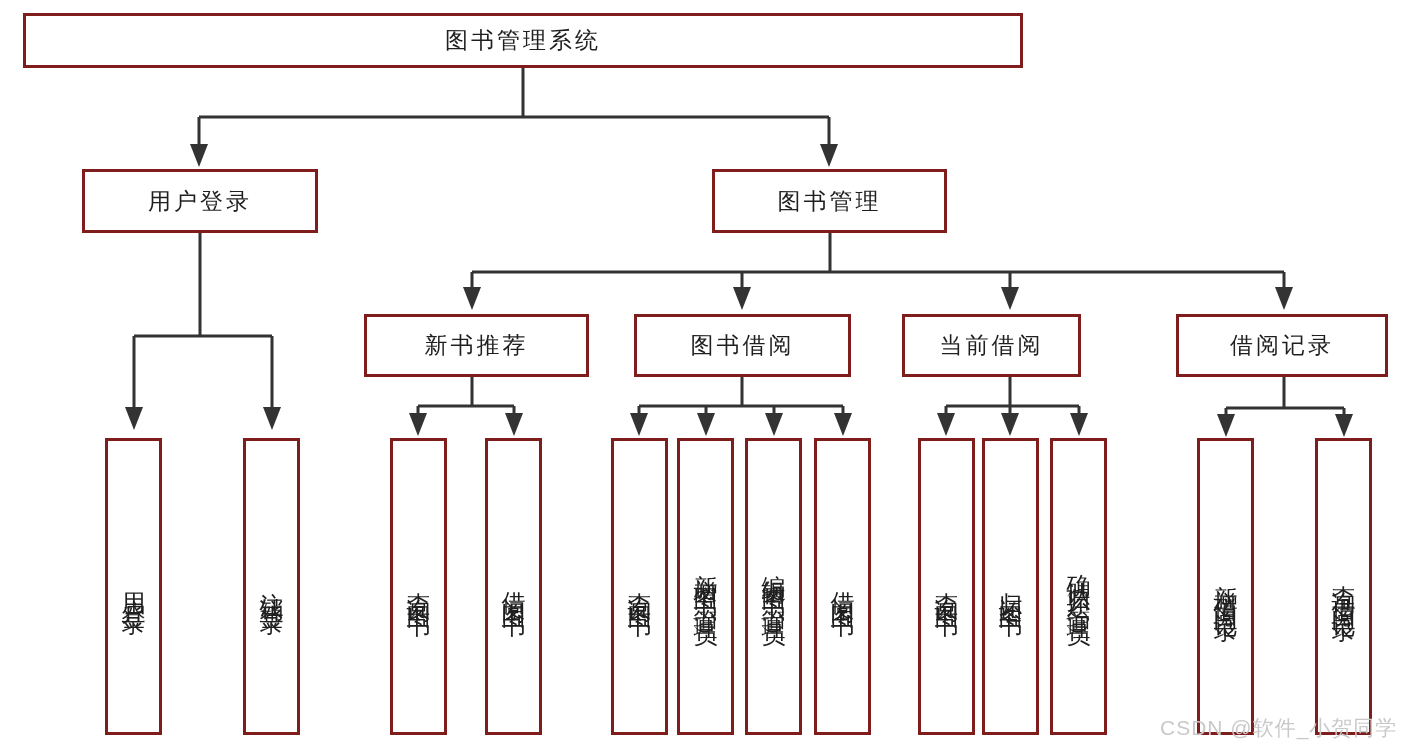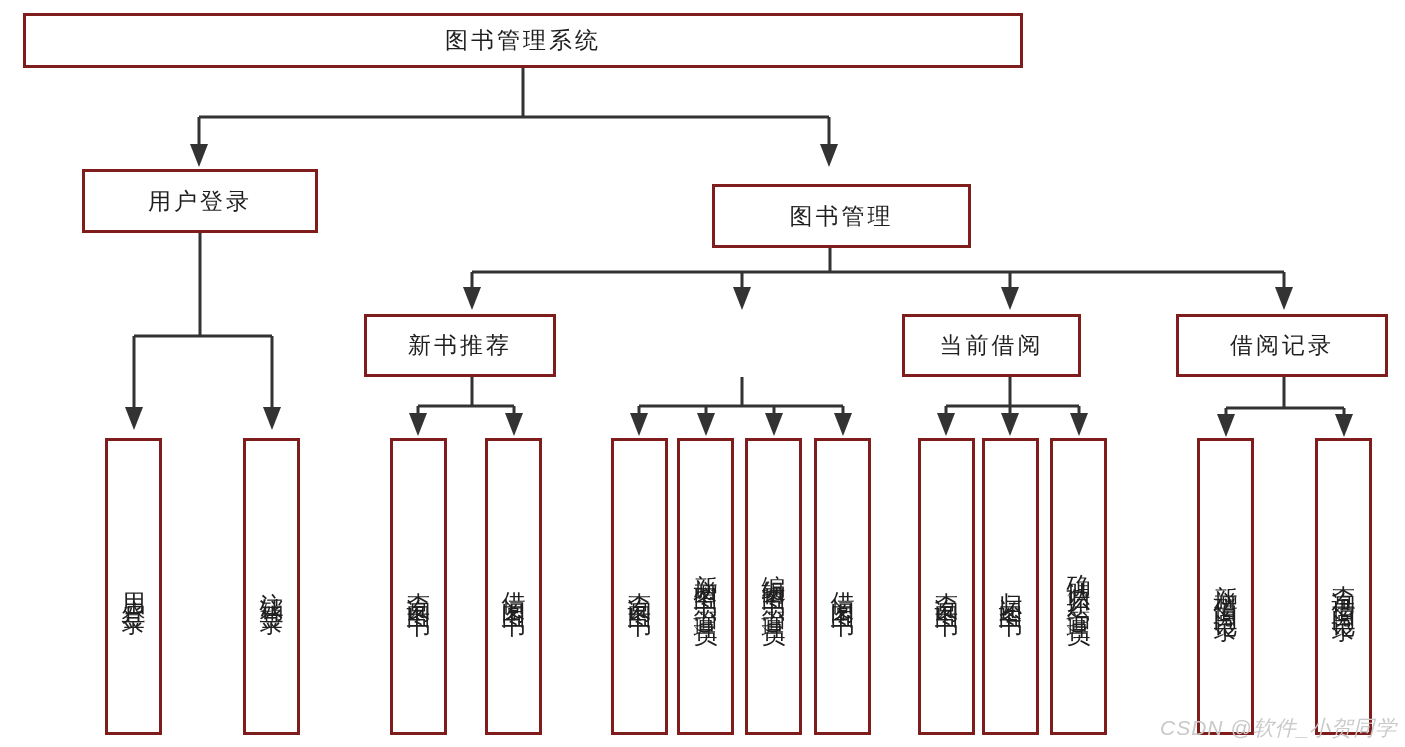--- a/index.html
+++ b/index.html
@@ -14,21 +14,21 @@
     position:absolute;z-index:2;background:#ffffff;border:3px solid #7f1d1d;
     box-sizing:border-box;display:flex;align-items:center;justify-content:center;
   }
   .hlbl{font-size:23px;letter-spacing:3px;white-space:nowrap;}
   .vlbl{
     writing-mode:vertical-rl;text-orientation:mixed;
     font-size:24px;letter-spacing:7px;line-height:1;white-space:nowrap;
   }
   .watermark{
     position:absolute;left:1160px;top:714px;z-index:5;
-    font-size:21px;letter-spacing:1px;color:#c9c9c9;white-space:nowrap;font-style:italic;
+    font-size:21px;letter-spacing:1px;color:#c9c9c9;white-space:nowrap;
   }
 </style>
 </head>
 <body>
 
 <div class="canvas">
 
   <svg class="wires" width="1405" height="747" viewBox="0 0 1405 747">
     <g>
       <path d="M523 68 V117 M199 117 H829 M199 117 V145 M829 117 V145"></path>
@@ -72,26 +72,29 @@
     </g>
   </svg>
 
   <div class="node" style="left:23px;top:13px;width:1000px;height:55px;">
     <span class="hlbl">图书管理系统</span>
   </div>
 
   <div class="node" style="left:82px;top:169px;width:236px;height:64px;">
     <span class="hlbl">用户登录</span>
   </div>
-  <div class="node" style="left:712px;top:169px;width:259px;height:64px;margin-top:15px;">
+  <div class="node" style="left:712px;top:169px;width:235px;height:64px;">
     <span class="hlbl">图书管理</span>
   </div>
 
-  <div class="node" style="left:364px;top:314px;width:192px;height:63px;">
+  <div class="node" style="left:364px;top:314px;width:225px;height:63px;">
     <span class="hlbl">新书推荐</span>
+  </div>
+  <div class="node" style="left:634px;top:314px;width:217px;height:63px;">
+    <span class="hlbl">图书借阅</span>
   </div>
   <div class="node" style="left:902px;top:314px;width:179px;height:63px;">
     <span class="hlbl">当前借阅</span>
   </div>
   <div class="node" style="left:1176px;top:314px;width:212px;height:63px;">
     <span class="hlbl">借阅记录</span>
   </div>
 
   <div class="node" style="left:105px;top:438px;width:57px;height:297px;">
     <span class="vlbl">用户登录</span>

